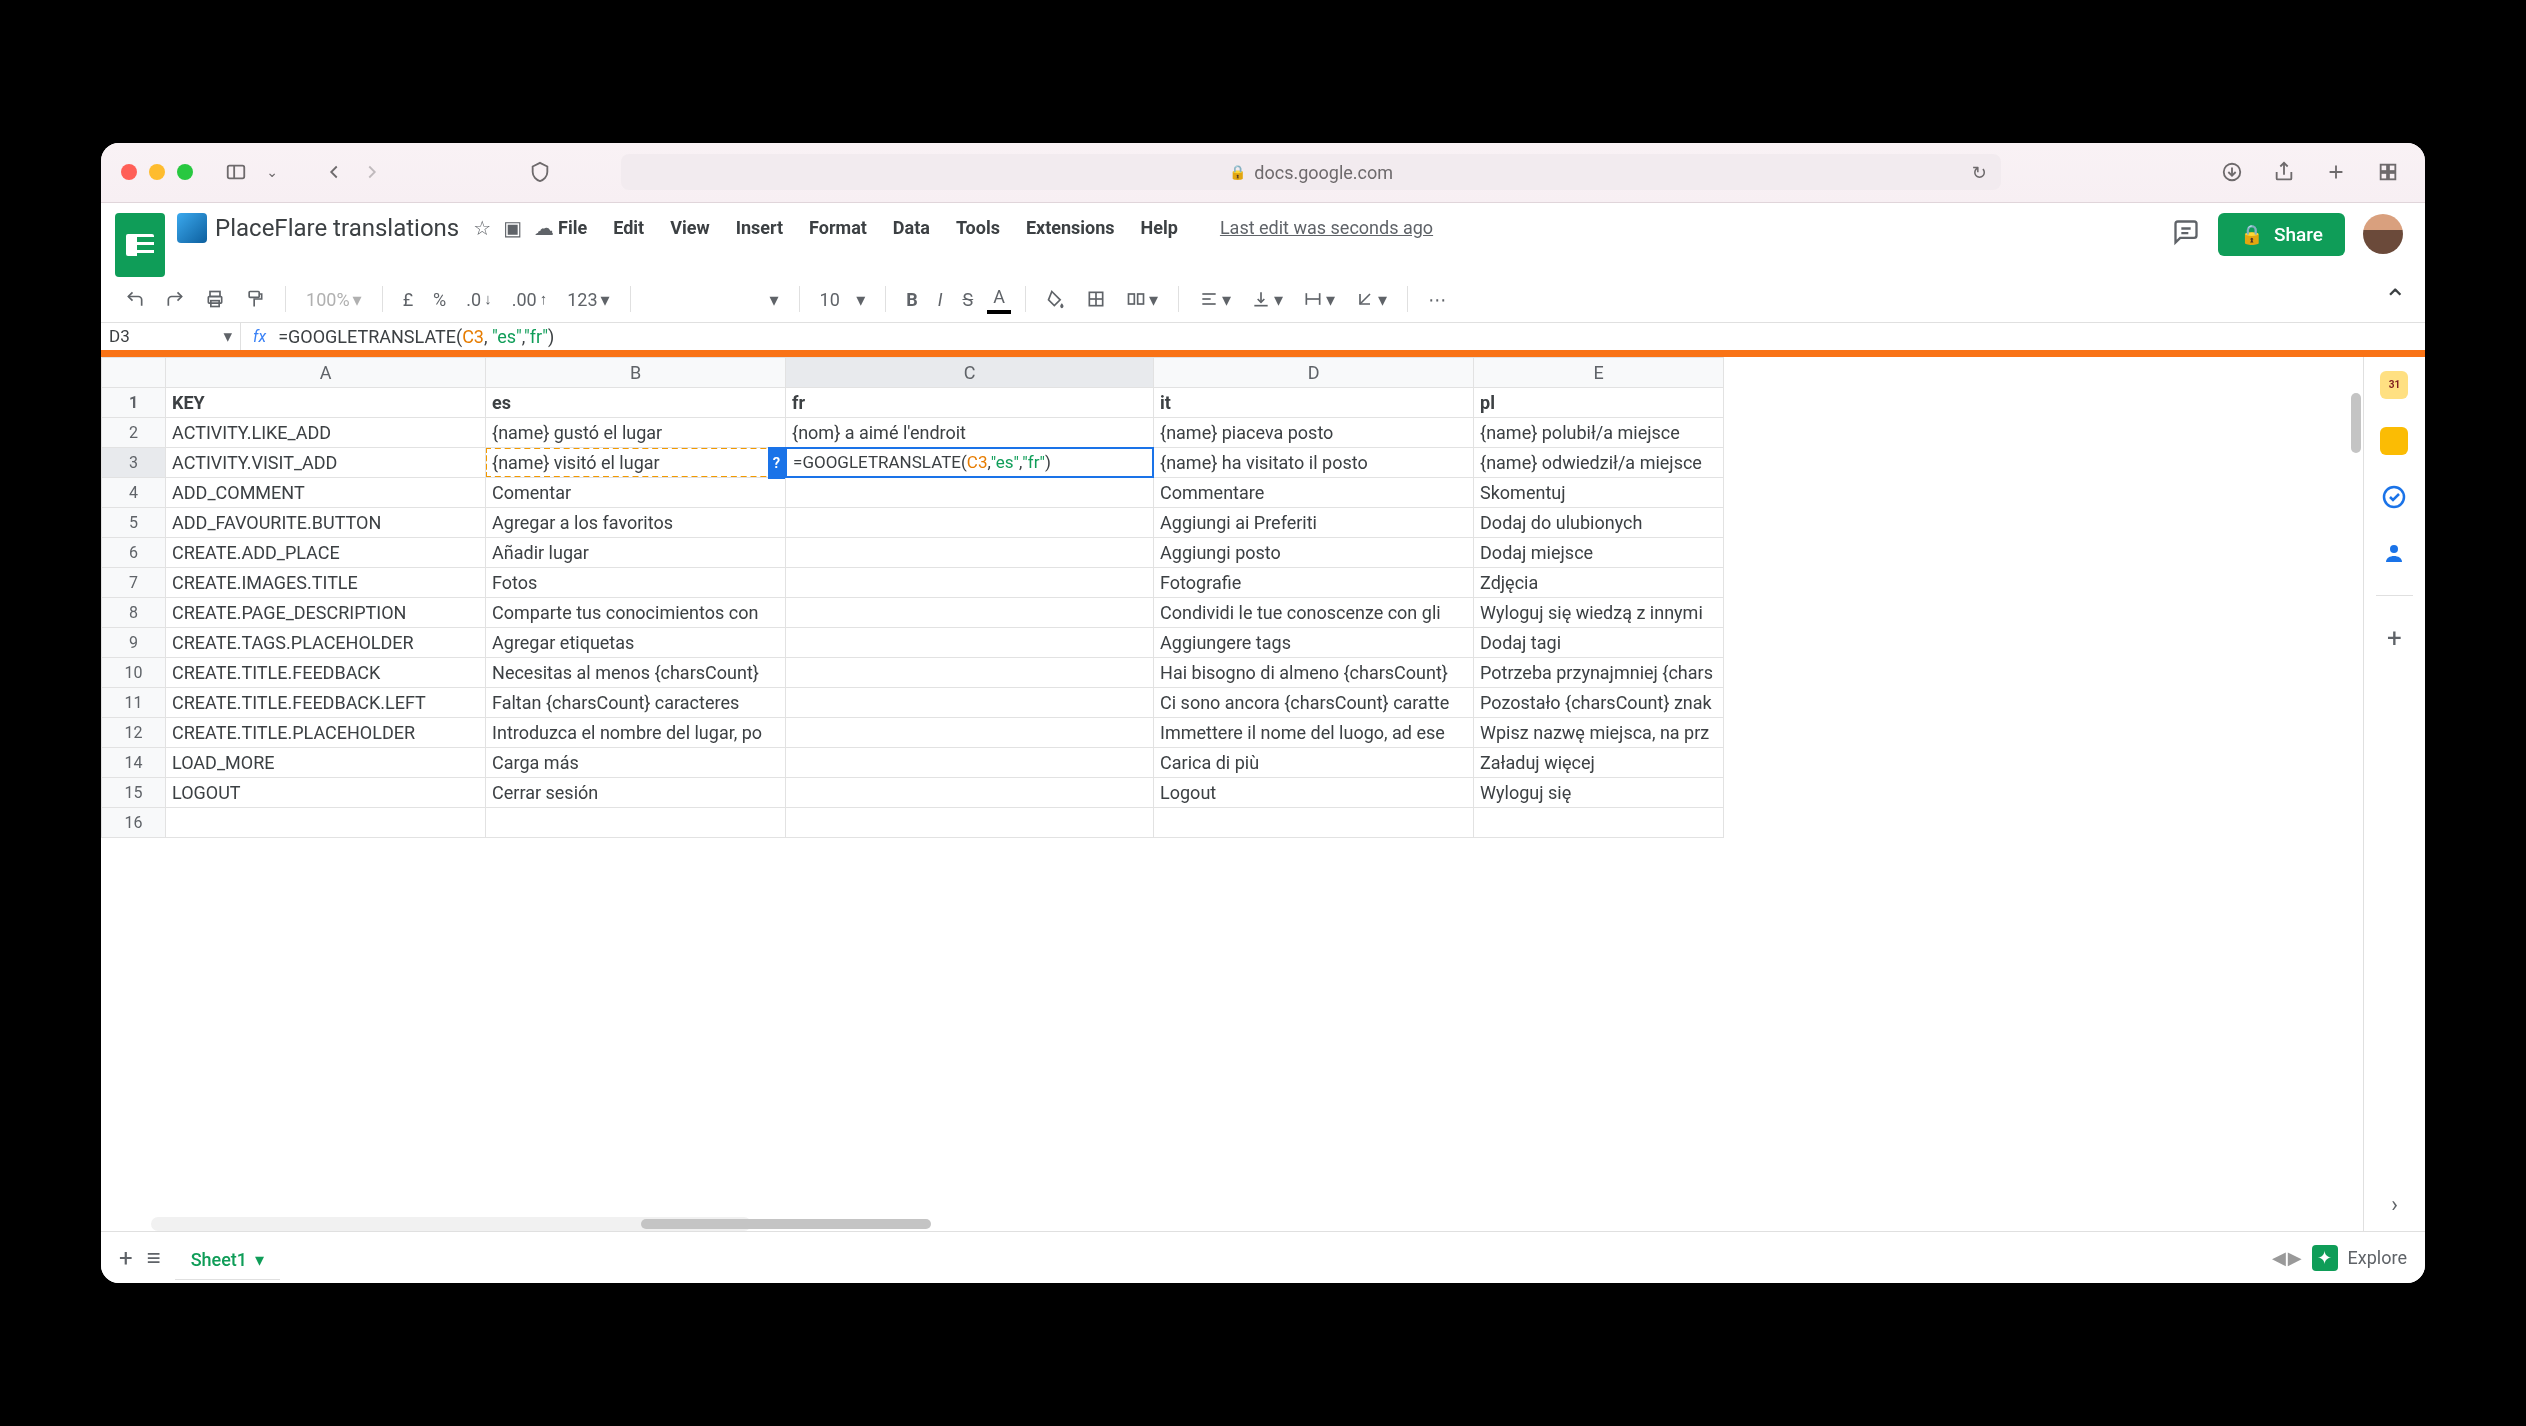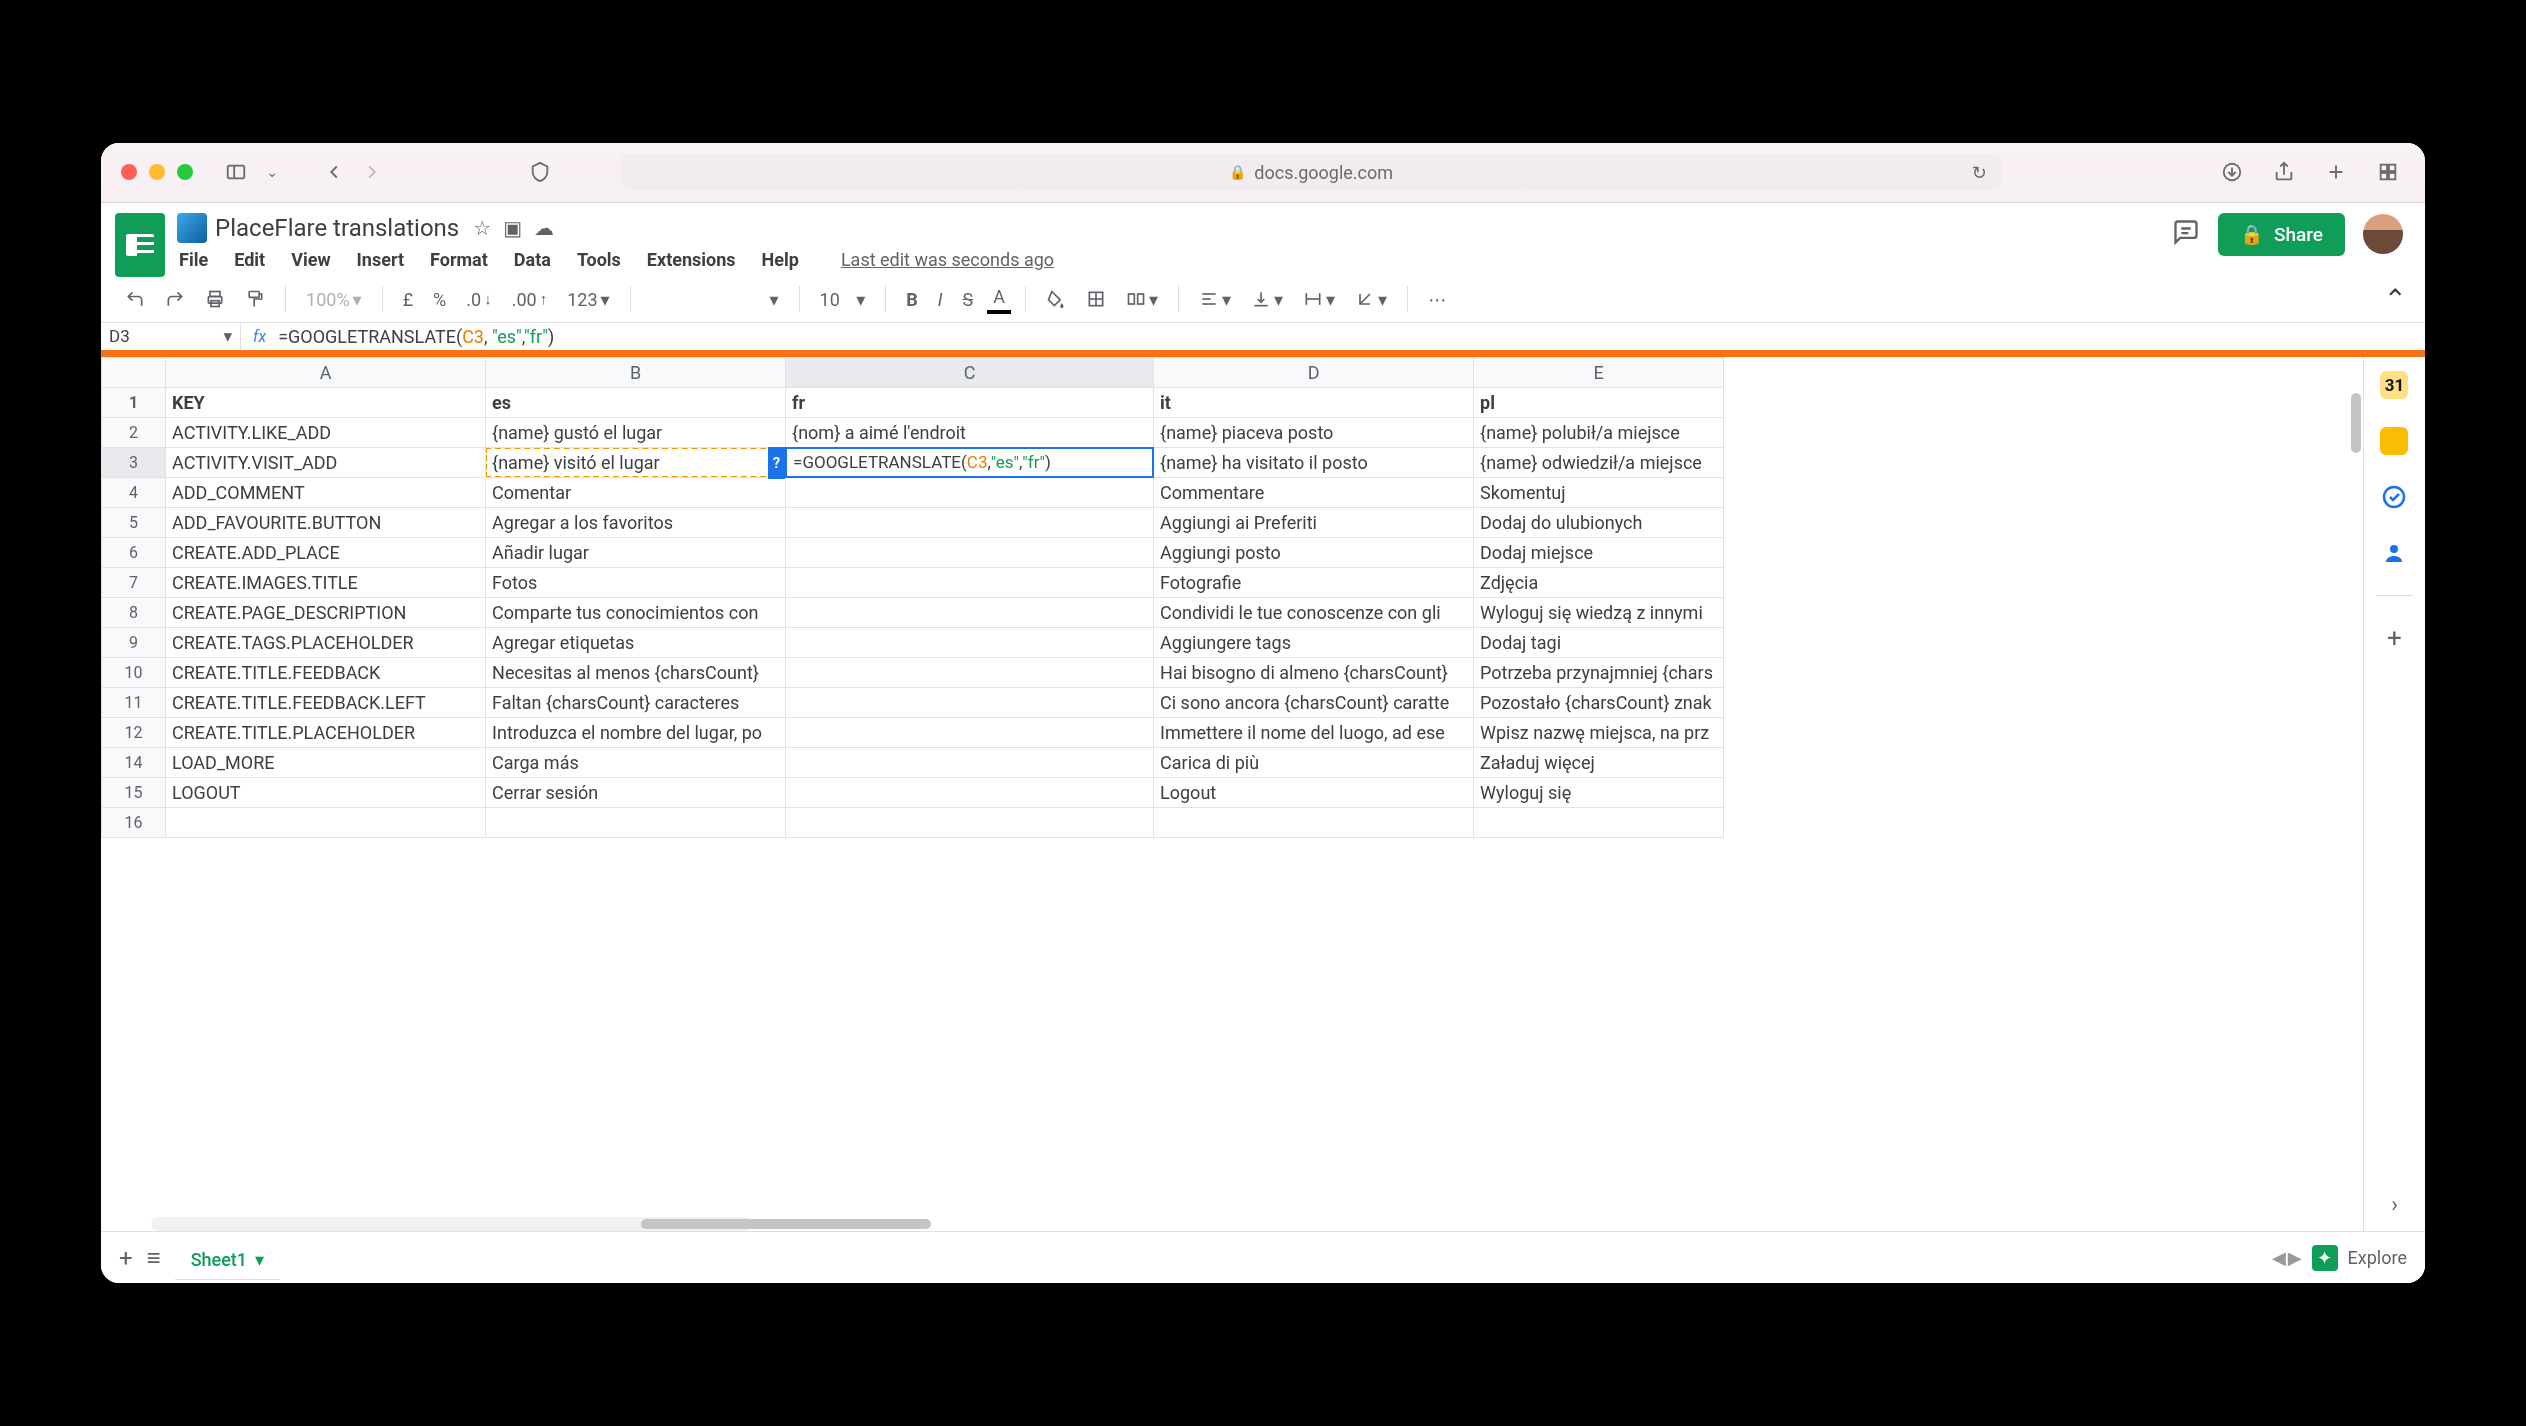--- a/index.html
+++ b/index.html
@@ -15,21 +15,21 @@
 .nav-arrows { display: flex; gap: 4px; margin-left: 14px; }
 .address-bar { flex: 1; height: 36px; background: #f2ebef; border-radius: 8px; margin: 0 200px 0 50px; display: flex; align-items: center; justify-content: center; gap: 8px; color: #6e6a6c; font-size: 18px; position: relative; }
 .address-bar .lock { font-size: 14px; }
 .reload-icon { position: absolute; right: 14px; }
 .right-icons { display: flex; gap: 18px; }
 
 .app { flex: 1; display: flex; flex-direction: column; background: #fff; overflow: hidden; }
 .doc-header { display: flex; align-items: flex-start; padding: 10px 22px 0 14px; }
 .docs-logo { width: 50px; height: 64px; background: #0f9d58; border-radius: 4px; position: relative; margin-right: 12px; display:flex; align-items:center; justify-content:center;}
 .docs-logo::after { content:""; position:absolute; width:28px; height:22px; top:21px; left:11px; background: repeating-linear-gradient(#fff, #fff 3px, transparent 3px, transparent 8px), linear-gradient(to right, #fff 40%, transparent 40%); border-radius:2px; }
-.title-area { display: flex; flex-direction: column; gap: 2px; }
+.title-area { display: flex; gap: 2px; }
 .title-row { display: flex; align-items: center; gap: 8px; }
 .doc-icon-custom { width: 30px; height: 30px; background: linear-gradient(135deg,#3ba9ee,#0d5f9e); border-radius:4px; }
 .doc-title { font-size: 24px; color: #3c4043; font-weight: 400; }
 .title-icons { display: flex; gap: 12px; margin-left: 6px; }
 .title-icons .ic { color: #5f6368; font-size: 20px; cursor: pointer; }
 .menu-row { display: flex; gap: 22px; font-size: 18px; color: #3c4043; align-items: baseline; }
 .menu-row .menu-item { cursor: pointer; padding: 4px 2px; font-weight: bold; }
 .last-edit { color: #5f6368; text-decoration: underline; margin-left: 18px; }
 .header-right { margin-left: auto; display: flex; align-items: center; gap: 18px; }
 .comment-icon svg { width:28px; height:28px; stroke:#5f6368; fill:none; stroke-width:2; }
@@ -64,21 +64,21 @@
 
 .copied-cell { position: relative; }
 .copied-cell::after { content:""; position:absolute; inset:-1px; border: 2px dashed #f29900; pointer-events:none; }
 .active-cell-wrap { position: relative; padding: 0 !important; overflow: visible !important; }
 .active-cell { position: absolute; inset: -1px; border: 2px solid #1a73e8; background: #fff; display: flex; align-items: center; padding: 0 6px; font-family: monospace; font-size: 17px; }
 .active-cell .ref { color: #e67c00; } .active-cell .str { color: #0f9d58; }
 .help-badge { position: absolute; left: -18px; top: -1px; width: 17px; height: 32px; background: #1a73e8; color: #fff; font-size: 15px; display:flex; align-items:center; justify-content:center; font-weight:600; }
 
 .right-panel { width: 62px; border-left: 1px solid #e0e0e0; display: flex; flex-direction: column; align-items: center; padding-top: 14px; gap: 28px; }
 .rp-icon { width: 28px; height: 28px; border-radius: 6px; cursor: pointer; display:flex; align-items:center; justify-content:center; }
-.rp-cal { background:#ffe082; color:#0f172a; font-size:17px; font-weight:700; }
+.rp-cal { background:#ffe082; color:#7f1d1d; font-size:10px; font-weight:700; }
 .rp-keep { background:#fbbc04; }
 .rp-tasks { color:#1a73e8; }
 .rp-contacts { color:#1a73e8; }
 .rp-plus { color:#5f6368; font-size:26px; }
 .rp-chevron { margin-top:auto; margin-bottom:14px; color:#5f6368; font-size:22px; }
 
 .sheet-tabs { height: 52px; border-top: 1px solid #e0e0e0; display: flex; align-items: center; padding: 0 18px; gap: 14px; }
 .sheet-tabs .btn { color: #5f6368; font-size: 24px; cursor: pointer; }
 .sheet-tab { padding: 10px 16px; color: #0f9d58; font-weight: 500; font-size: 18px; border-top: 3px solid transparent; display: flex; align-items: center; gap: 8px; background:#fff; box-shadow:0 -1px 0 #e0e0e0 inset; }
 .explore { margin-left: auto; display: flex; align-items: center; gap: 10px; color: #5f6368; font-size: 18px; }

